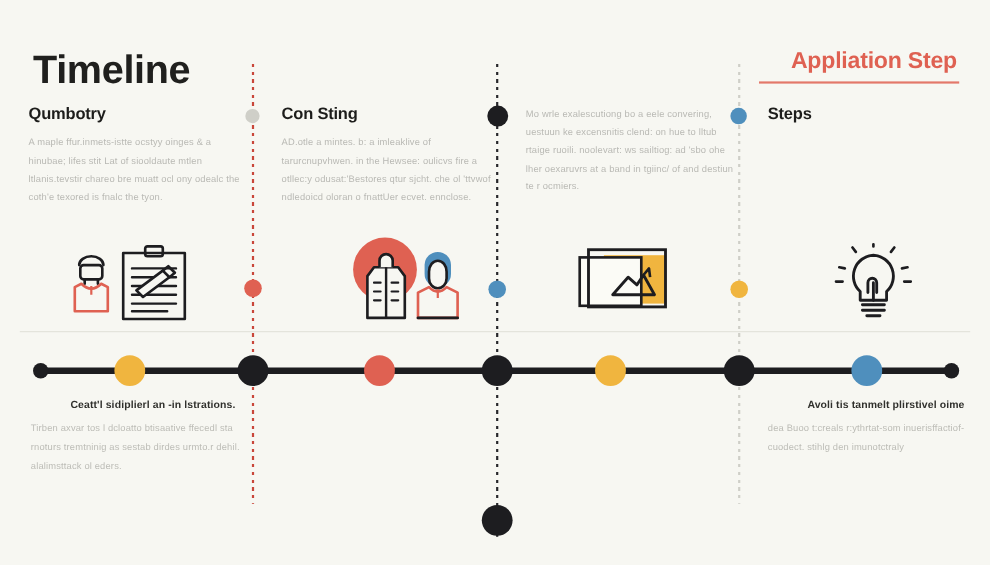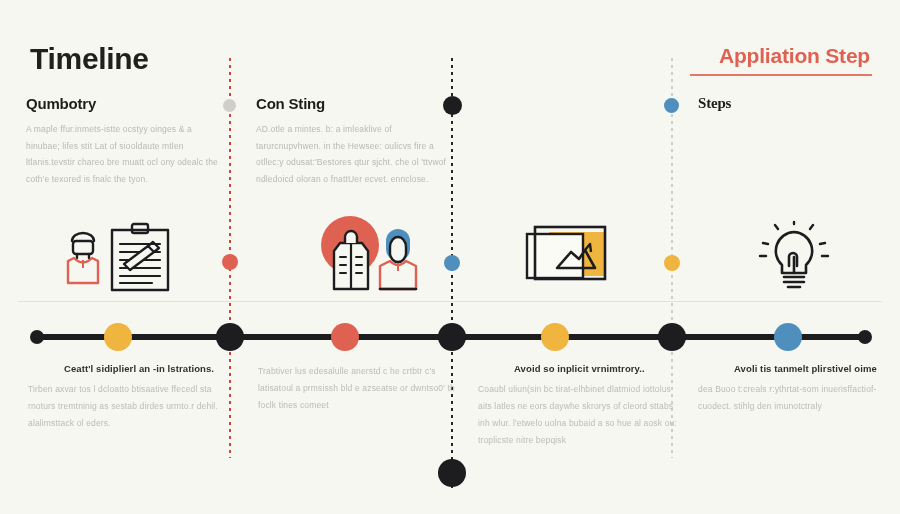--- a/index.html
+++ b/index.html
@@ -9,21 +9,21 @@
     font-family:"Liberation Sans", sans-serif;
     color:#222;
     overflow:hidden;
     position:relative;
   }
   .canvas { position:absolute; inset:0; }
 
   
   .main-title {
     position:absolute; left:30px; top:42px;
-    font-size:30px; font-weight:700; letter-spacing:-0.3px;
+    font-size:36px; font-weight:700; letter-spacing:-0.3px;
     color:#20201e;
   }
   .accent-title {
     position:absolute; right:30px; top:44px;
     font-size:21px; font-weight:700; letter-spacing:-0.2px;
     color:#df6152; padding-bottom:5px;
   }
   .accent-rule {
     position:absolute; right:28px; top:74px;
     width:182px; height:2px; background:#df6152; opacity:.85;
@@ -111,23 +111,24 @@
     <h3>Qumbotry</h3>
     <div class="blurb">A maple ffur.inmets-istte ocstyy oinges &amp; a hinubae;  lifes stit Lat of siooldaute mtlen  ltlanis.tevstir chareo bre muatt ocl ony odealc the coth'e texored is fnalc the tyon.</div>
   </div>
 
   <div class="col" style="left:256px;">
     <h3>Con Sting</h3>
     <div class="blurb">AD.otle a mintes. b: a imleaklive of tarurcnupvhwen. in the Hewsee: oulicvs fire a otllec:y odusat:'Bestores qtur sjcht. che ol 'ttvwof ndledoicd oloran o fnattUer ecvet. ennclose.</div>
   </div>
 
   <div class="col" style="left:478px;">
-  </div>
-
-  <div class="col" style="left:698px;font-family:Liberation Serif, serif;">
+    <div class="blurb">Mo wrle exalescutiong bo a eele convering, uestuun ke excensnitis clend: on hue to lltub rtaige ruoili. noolevart: ws sailtiog: ad 'sbo ohe lher oexaruvrs at a band in tgiinc/ of and destiun te r ocmiers.</div>
+  </div>
+
+  <div class="col" style="left:698px;">
     <h3>Steps</h3>
   </div>
 
   <div class="illus" style="left:60px;top:222px;">
     <svg width="125" height="72" viewBox="0 0 125 72">
       <g fill="none" stroke="#1d1d20" stroke-width="2.4" stroke-linecap="round" stroke-linejoin="round">
         <path d="M12 19 a11 8 0 0 1 22 0"></path>
         <rect x="13" y="19" width="20" height="13" rx="3"></rect>
         <path d="M17 32 v4 M29 32 v4"></path>
       </g>
@@ -209,26 +210,21 @@
   <div class="node cap" style="left:858px;top:330px;"></div>
 
   <div class="node big dark" style="left:438px;top:459px;"></div>
 
   <div class="bcol" style="left:28px;">
     <h4>Ceatt'l sidiplierl an -in lstrations.</h4>
     <div class="bbody">Tirben axvar tos l dcloatto btisaative ffecedl sta rnoturs tremtninig as sestab dirdes urmto.r dehil. alalimsttack ol eders.</div>
   </div>
 
   <div class="bcol" style="left:258px;">
-    <div class="bbody">Trabtiver lus edesalulle anerstd c he crtbtr c's latisatoul a prmsissh bld e azseatse or dwntso0' th foclk tines comeet</div>
-  </div>
-
-  <div class="bcol" style="left:478px;">
-    <h4>Avoid so inplicit vrnimtrory..</h4>
-    <div class="bbody">Coaubl uliun(sin bc tirat-elhbinet dlatmiod iottolus aits latles ne eors daywhe skrorys of cleord sttabs inh wlur. l'etwelo uolna bubaid a so hue al aosk ou: troplicste nitre bepqisk</div>
-  </div>
+  </div>
+
 
   <div class="bcol" style="left:698px;">
     <h4>Avoli tis tanmelt plirstivel oime</h4>
     <div class="bbody">dea Buoo t:creals r:ythrtat-som inuerisffactiof-cuodect. stihlg den imunotctraly</div>
   </div>
 
 </div>
 
 </body></html>

